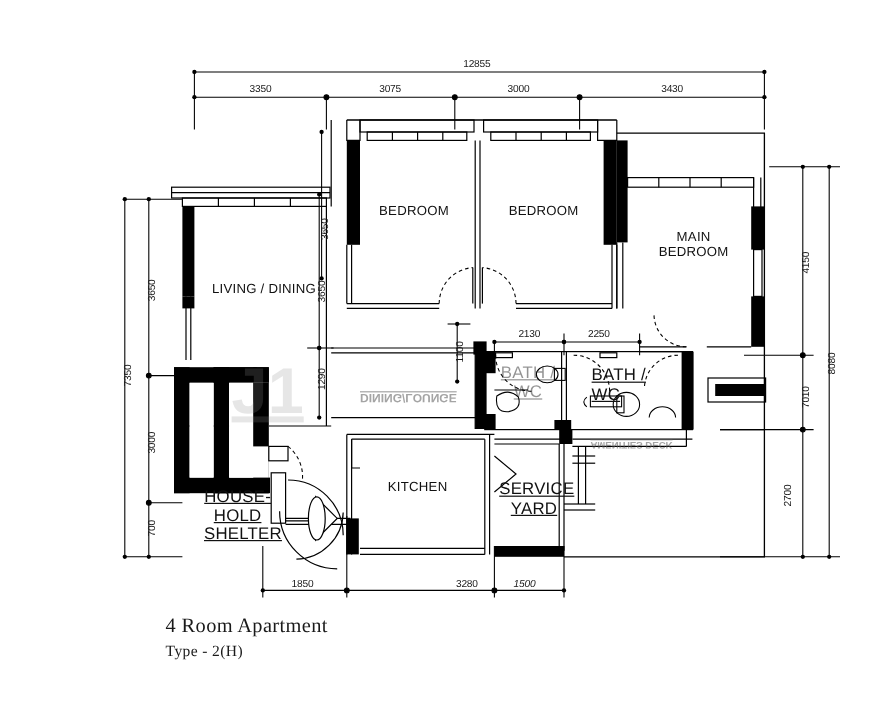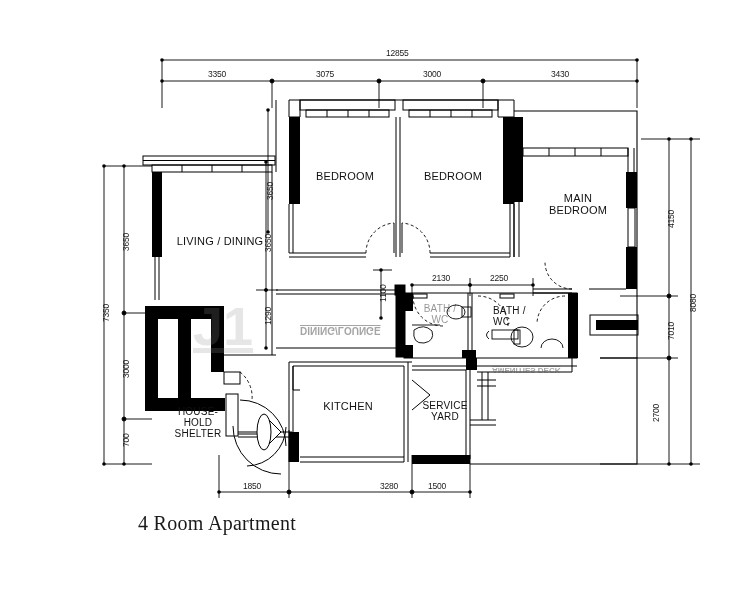--- a/index.html
+++ b/index.html
@@ -13,36 +13,36 @@
   svg{position:absolute;left:0;top:0;width:744px;height:600px;display:block;}
   .lbl{
     position:absolute;
     font-family:"Liberation Sans", sans-serif;
     color:#111;
     white-space:pre;
     line-height:1.12;
     letter-spacing:0.2px;
   }
   .room-label{font-size:11px;text-align:center;}
-  .room-label.sm{font-size:10px;}
+  .room-label.sm{font-size:14px;text-decoration:underline;}
   .dim{
     position:absolute;
     font-size:8.5px;
     font-family:"Liberation Sans", sans-serif;
     color:#1a1a1a;
     white-space:nowrap;
     letter-spacing:-0.2px;
   }
   .dim.vert{transform-origin:0 0;transform:rotate(-90deg);}
   .caption{
     position:absolute;
     font-family:"Liberation Serif", serif;
     color:#1a1a1a;
   }
-  .caption .l1{font-size:20px;letter-spacing:0.3px;}
+  .caption .l1{font-size:17px;letter-spacing:0.3px;}
   .caption .l2{font-size:13px;letter-spacing:0.3px;margin-top:3px;}
   .wm{
     position:absolute;
     color:rgba(130,130,130,0.30);
     font-family:"Liberation Sans", sans-serif;
     pointer-events:none;
     white-space:nowrap;
     text-decoration:underline;
   }
   .wm-big{font-size:54px;font-weight:bold;color:rgba(140,140,140,0.22);}
@@ -409,21 +409,21 @@
   <div class="dim vert" style="left:121px;top:378px;">3000</div>
   <div class="dim vert" style="left:121px;top:447px;">700</div>
 
   <div class="dim vert" style="left:688px;top:312px;">8080</div>
   <div class="dim vert" style="left:666px;top:340px;">7010</div>
   <div class="dim vert" style="left:666px;top:228px;">4150</div>
   <div class="dim vert" style="left:651px;top:422px;">2700</div>
 
   <div class="dim" style="left:243px;top:481px;">1850</div>
   <div class="dim" style="left:338px;top:481px;margin-left:42px;">3280</div>
-  <div class="dim" style="left:428px;top:481px;">1500</div>
+  <div class="dim" style="left:428px;top:481px;font-style:italic;">1500</div>
 
   <div class="dim vert" style="left:265px;top:200px;">3650</div>
   <div class="dim vert" style="left:263px;top:252px;">3650</div>
   <div class="dim vert" style="left:263px;top:325px;">1290</div>
   <div class="dim vert" style="left:378px;top:302px;">1100</div>
   <div class="dim" style="left:432px;top:273px;">2130</div>
   <div class="dim" style="left:490px;top:273px;">2250</div>
 
   <div class="lbl room-label" style="left:172px;top:235px;width:96px;">LIVING / DINING</div>
   <div class="lbl room-label" style="left:302px;top:170px;width:86px;">BEDROOM</div>
@@ -440,15 +440,16 @@
 WC</div>
   <div class="lbl room-label sm" style="left:493px;top:305px;width:54px;text-align:left;">BATH /
 WC</div>
 
   <div class="wm wm-big" style="left:193px;top:295px;">J1</div>
   <div class="wm wm-txt" style="left:300px;top:325px;transform:scaleY(-1);">DINING/LOUNGE</div>
   <div class="wm wm-txt" style="left:492px;top:366px;transform:scaleY(-1);font-size:8px;">AMENITIES DECK</div>
 
   <div class="caption" style="left:138px;top:512px;">
     <div class="l1">4 Room Apartment</div>
+    <div class="l2">Type - 2(H)</div>
   </div>
 
 </div>
 
 </body></html>

